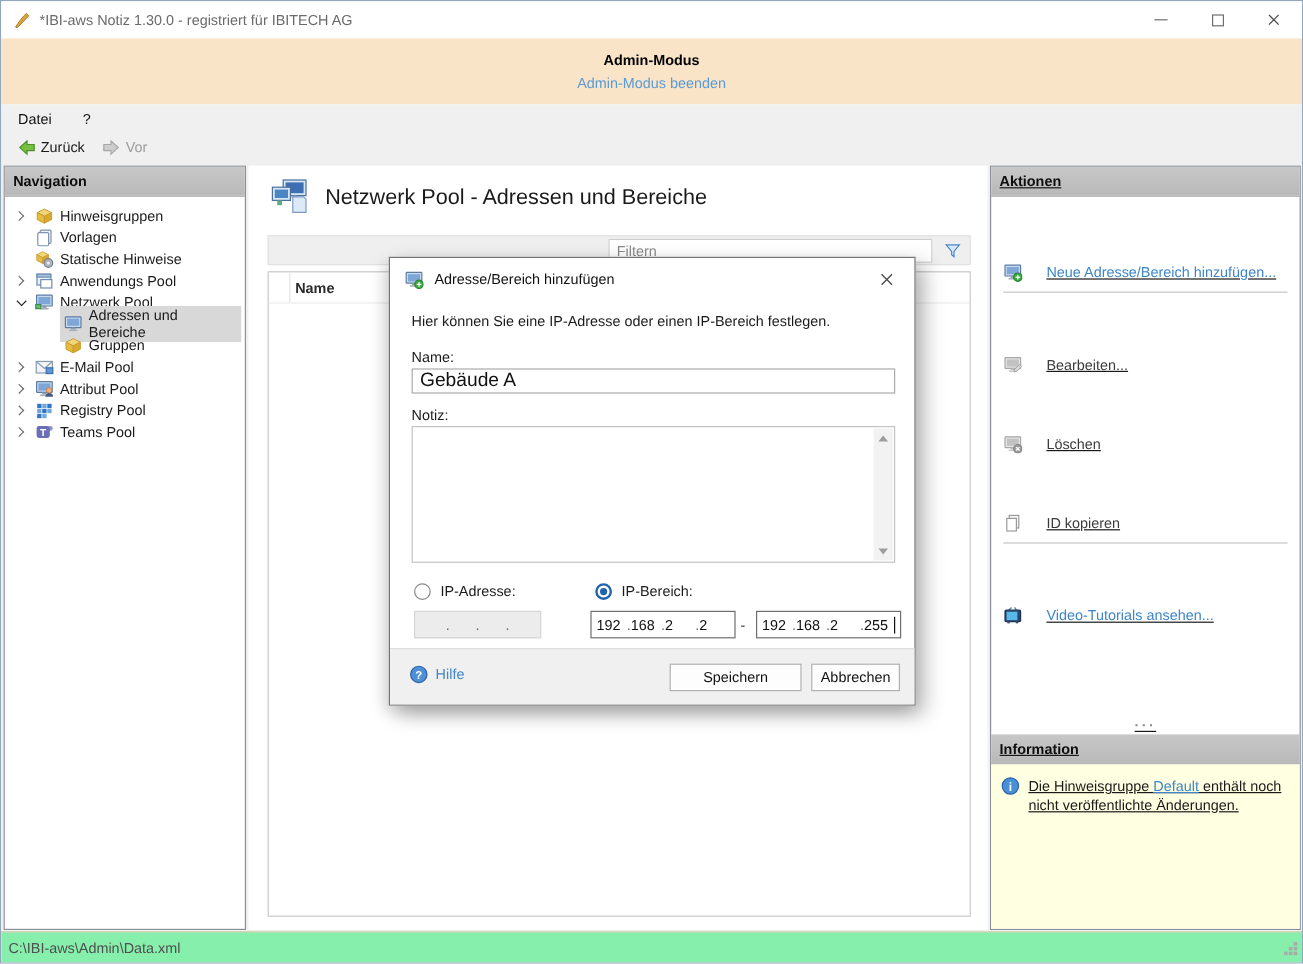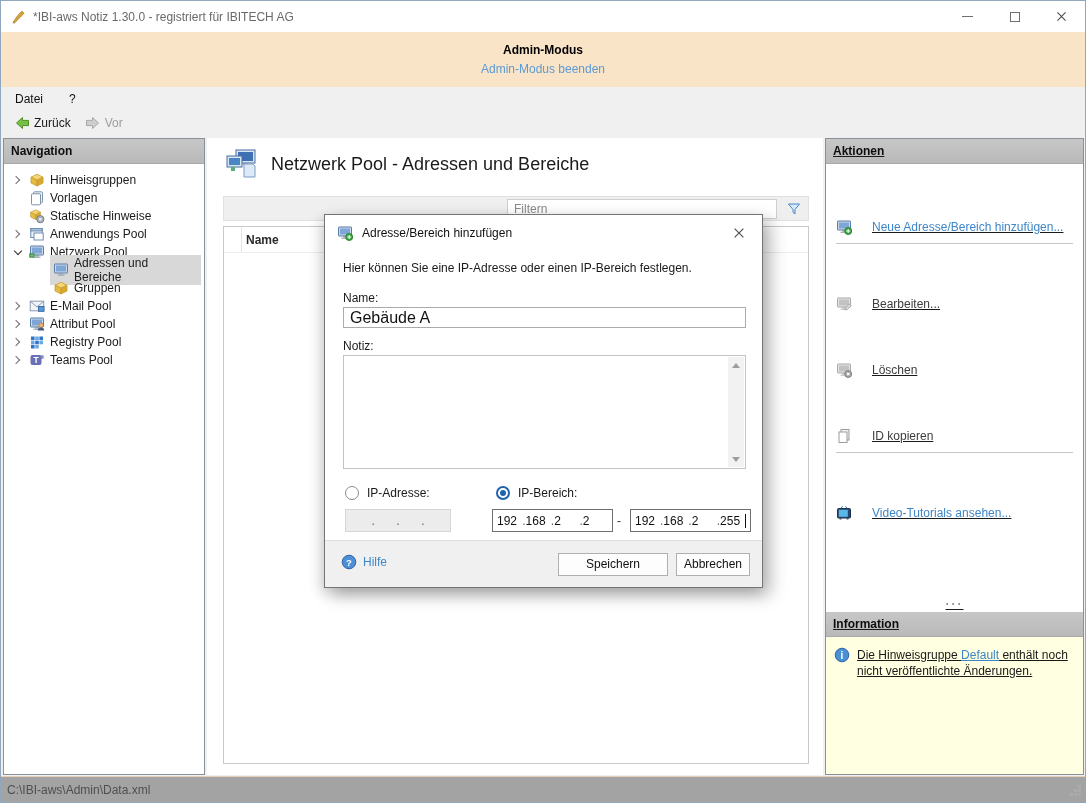--- a/index.html
+++ b/index.html
@@ -75,21 +75,21 @@
   .action-plain { color:#3c3c3c; }
   .gray-ic { filter:grayscale(1) opacity(.65); }
   .action-divider { border-top:1px solid #C6C6C6; margin:5px 10px; }
   .splitter { margin-top:auto; height:16px; display:flex; align-items:center; justify-content:center; }
   .splitter-dots { color:#8f8f8f; font-weight:bold; letter-spacing:2px; line-height:6px; }
   .info-body { height:137px; background:#FFFFE1; padding:10px 8px 0 8px; display:flex; gap:7px; }
   .info-text { line-height:16px; color:#1a1a1a; }
   .info-link { color:#3E86C8; text-decoration:underline; cursor:pointer; }
 
   
-  .statusbar { position:absolute; left:0; bottom:0; width:100%; height:26px; background:#a3a3a3;
+  .statusbar { position:absolute; left:0; bottom:0; width:100%; height:26px; background:#86efac;
                border-top:1px solid #E3D0B6; display:flex; align-items:center; padding:0 4px 0 6px; color:#4f4f4f; }
   .resize-grip { margin-left:auto; width:13px; height:13px; position:relative; }
   .resize-grip i { position:absolute; width:3px; height:3px; background:#ABABAB; }
   .resize-grip i:nth-child(1){ right:0; bottom:8px; }
   .resize-grip i:nth-child(2){ right:4px; bottom:4px; } .resize-grip i:nth-child(3){ right:0; bottom:4px; }
   .resize-grip i:nth-child(4){ right:8px; bottom:0; } .resize-grip i:nth-child(5){ right:4px; bottom:0; }
   .resize-grip i:nth-child(6){ right:0; bottom:0; }
 
   
   .dialog { position:absolute; left:323px; top:213px; width:439px; height:374px; background:#fff;

